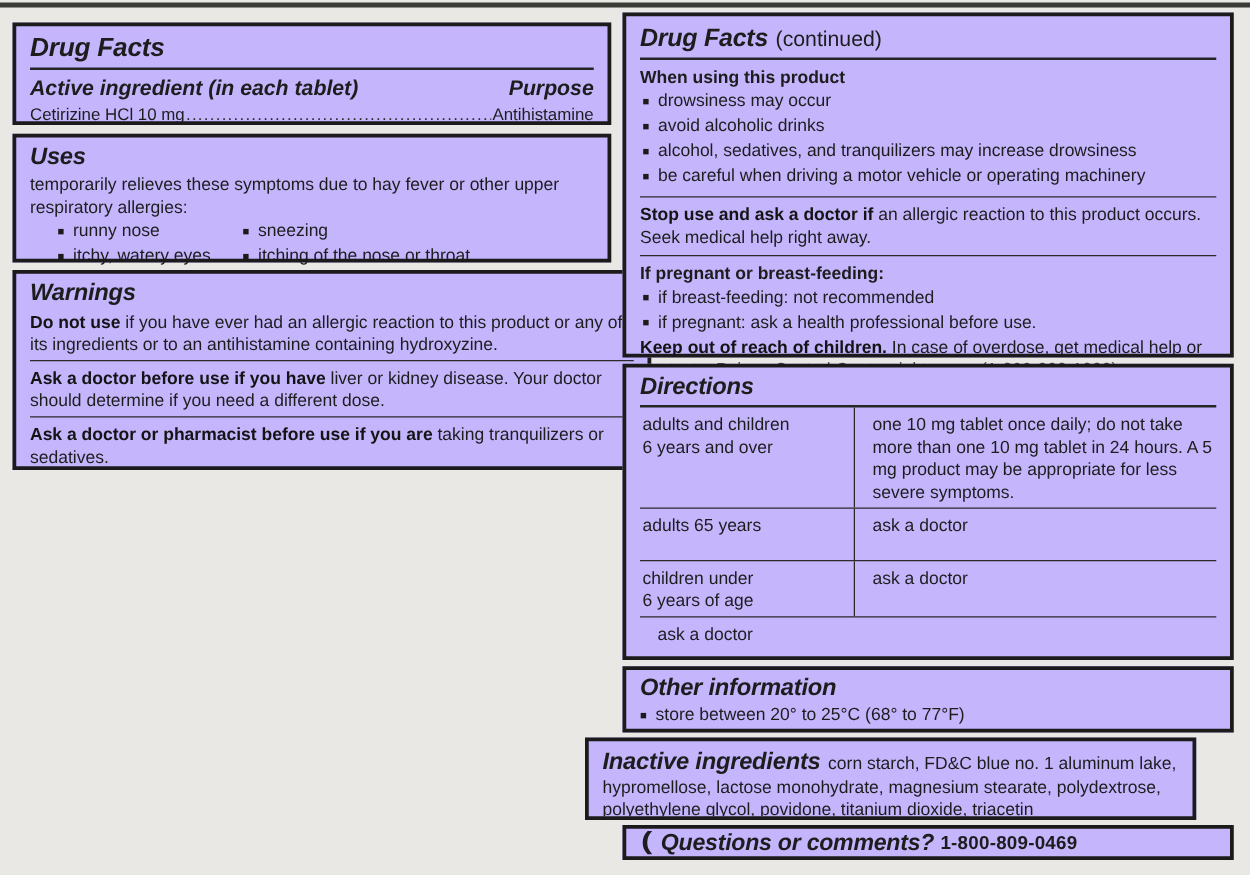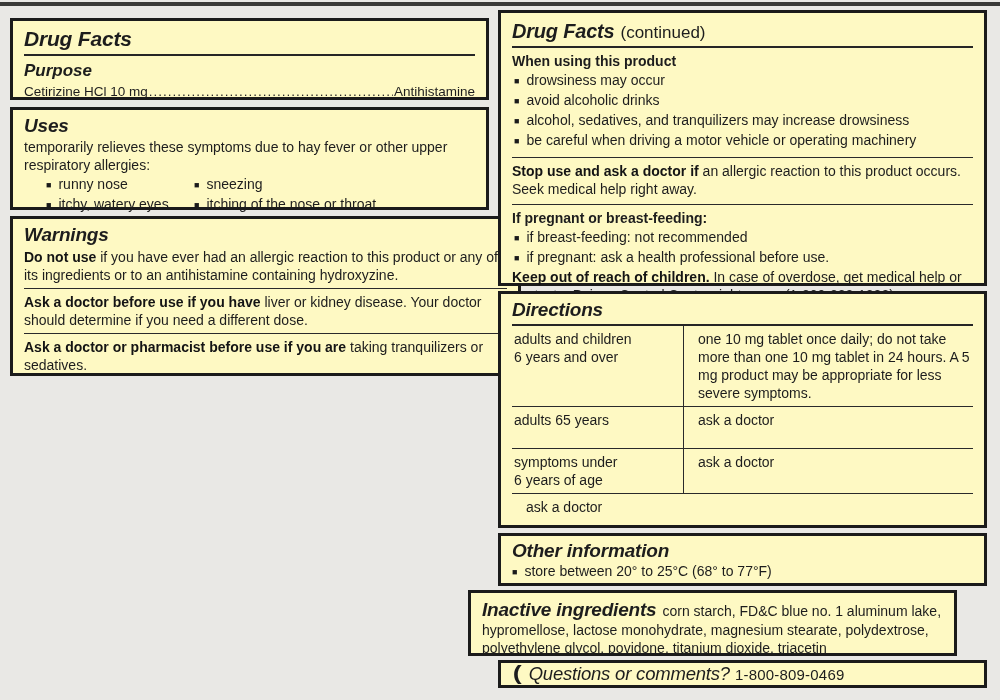--- a/index.html
+++ b/index.html
@@ -6,21 +6,21 @@
   body{
     width:1000px;height:700px;position:relative;overflow:hidden;
     background:#e9e8e5;
     font-family:"Liberation Sans", sans-serif;
     color:#1d1d1d;
     -webkit-font-smoothing:antialiased;
   }
   .top-strip{position:absolute;left:0;top:2px;width:1000px;height:4px;background:#3a3a38;}
   .box{
     position:absolute;box-sizing:border-box;
-    background:#fef9c3;border:3px solid #1b1b1b;
+    background:#c4b5fd;border:3px solid #1b1b1b;
     padding:5px 11px 6px 11px;
   }
   .section-title{
     font-style:italic;font-weight:bold;font-size:19px;letter-spacing:-0.2px;
     line-height:24px;
   }
   .df-title{font-size:21px;line-height:26px;}
   .rule{height:0;border-bottom:2px solid #262626;margin:2px 0 4px 0;}
   .thinrule{height:0;border-bottom:1.5px solid #2a2a2a;margin:4px 0 4px 0;}
   .body-text{font-size:14px;line-height:18px;}
@@ -62,32 +62,33 @@
   .dir-who{width:172px;border-right:1.5px solid #2a2a2a;box-sizing:border-box;
     padding:4px 6px 4px 2px;font-size:14px;line-height:18px;}
   .dir-dose{flex:1;padding:4px 2px 4px 14px;font-size:14px;line-height:18px;}
   .r1{min-height:76px;} .r2{min-height:42px;} .r3{min-height:42px;} .r4{min-height:39px;}
   
   .inactive-para{font-size:14px;line-height:18.5px;}
   .inactive-title{font-style:italic;font-weight:bold;font-size:19px;letter-spacing:-0.2px;margin-right:6px;}
   
   .phone-icon{font-weight:900;font-size:20px;transform:scaleX(1.35);display:inline-block;
     margin:0 8px 0 2px;position:relative;top:-1px;}
-  .q-title{font-style:italic;font-weight:normal;font-size:18.5px;letter-spacing:-0.2px;}
-  .q-phone{font-weight:normal;font-size:15px;margin-left:5px;letter-spacing:0.2px;}
+  .q-title{font-style:italic;font-weight:bold;font-size:18.5px;letter-spacing:-0.2px;}
+  .q-phone{font-weight:bold;font-size:15px;margin-left:5px;letter-spacing:0.2px;}
 </style>
 </head>
 <body>
 
 <div class="top-strip"></div>
 
 <div class="box" id="box-active">
   <div class="section-title df-title">Drug Facts</div>
   <div class="rule"></div>
   <div class="ai-heads">
+    <span>Active ingredient (in each tablet)</span>
     <span>Purpose</span>
   </div>
   <div class="ai-row">
     <span class="nowrap">Cetirizine HCl 10 mg</span>
     <span class="leader">..........................................................................................................................................</span>
     <span class="nowrap">Antihistamine</span>
   </div>
 </div>
 
 <div class="box" id="box-uses">
@@ -191,21 +192,21 @@
       <div class="dir-dose">one 10 mg tablet once daily; do not take more than one 10 mg tablet in 24 hours. A 5 mg product may be appropriate for less severe symptoms.</div>
     </div>
     <div class="dir-row r2">
       <div class="dir-who">
         <div>adults 65 years</div>
       </div>
       <div class="dir-dose">ask a doctor</div>
     </div>
     <div class="dir-row r3">
       <div class="dir-who">
-        <div>symptoms under</div>
+        <div>children under</div>
         <div>6 years of age</div>
       </div>
       <div class="dir-dose">ask a doctor</div>
     </div>
     <div class="dir-row r4 last">
       <div class="dir-dose">ask a doctor</div>
     </div>
   </div>
 </div>
 

